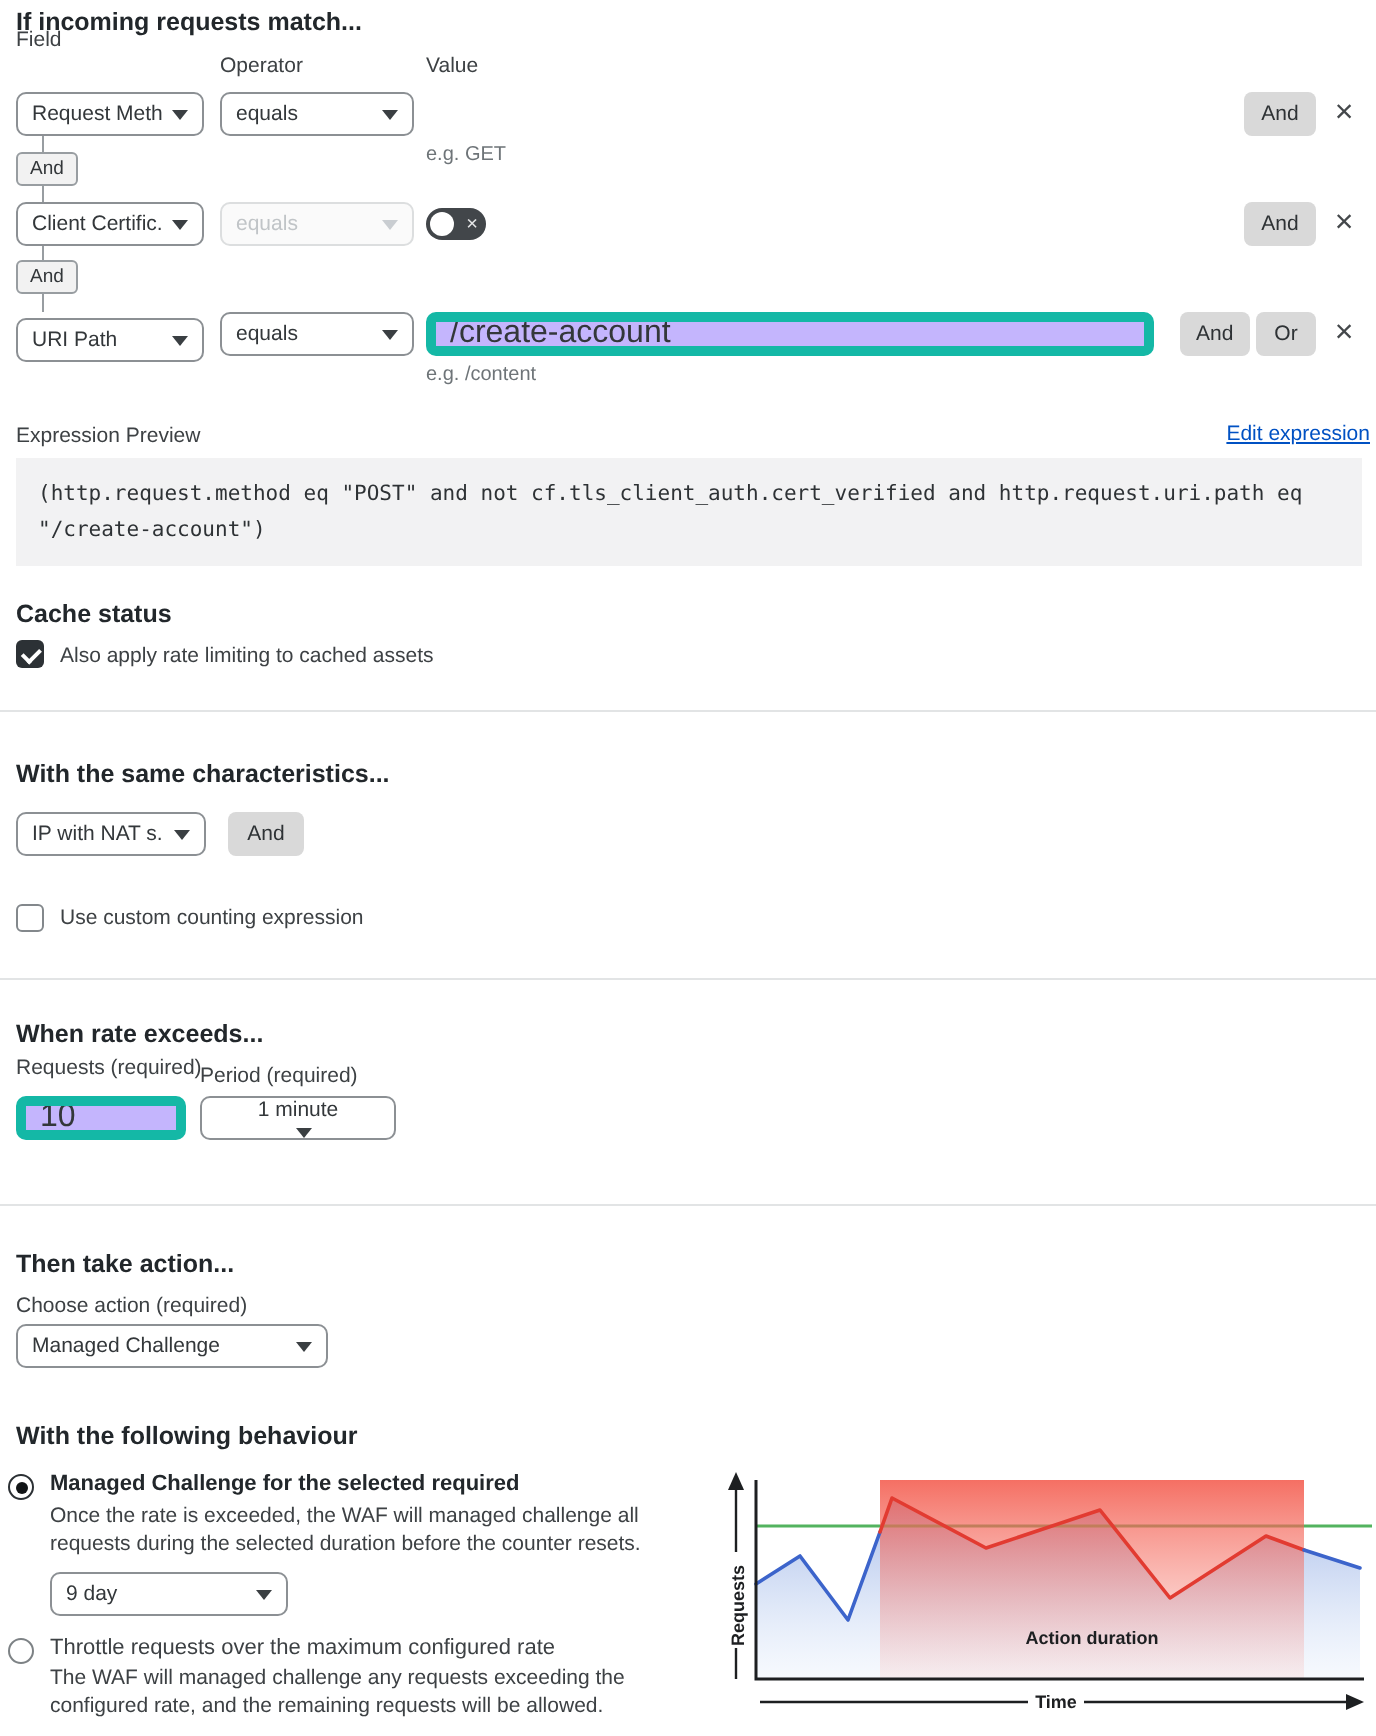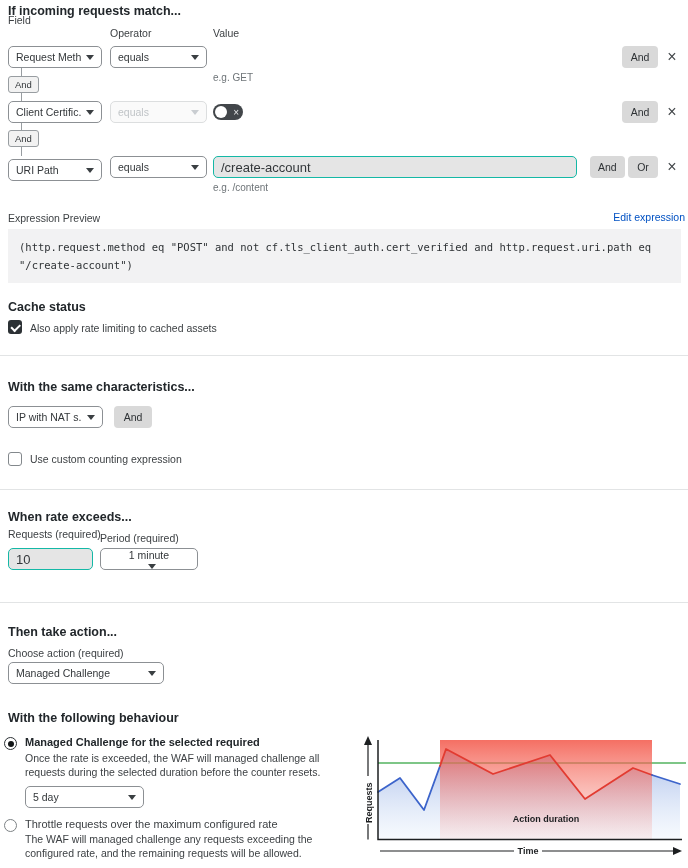--- a/index.html
+++ b/index.html
@@ -10,22 +10,22 @@
   .lbl{position:absolute;font-size:10.5px;color:#3d4144;white-space:nowrap;}
   .hint{position:absolute;font-size:10px;color:#6e7478;white-space:nowrap;}
   .sel{position:absolute;height:22px;border:1px solid #8c9094;border-radius:5px;background:#fff;
        display:flex;align-items:center;padding:0 7px;font-size:10.5px;color:#33373a;
        box-sizing:border-box;cursor:pointer;}
   .sel .tx{flex:1;white-space:nowrap;overflow:hidden;}
   .chev{width:0;height:0;border-left:4px solid transparent;border-right:4px solid transparent;
         border-top:5px solid #3a3f42;margin-left:5px;flex:none;}
   .sel.disabled{background:#fafafa;border-color:#dcdedf;color:#c0c4c7;}
   .sel.disabled .chev{border-top-color:#c9cdd1;}
-  .inp{position:absolute;height:22px;border:1px solid #14b8a6;border-radius:5px;background:#e5e5e5;
-       font-size:13px;color:#33373a;padding:0 7px;box-sizing:border-box;font-family:inherit;outline:none;}
+  .inp{position:absolute;height:22px;border:5px solid #14b8a6;border-radius:5px;background:#c4b5fd;
+       font-size:16px;color:#33373a;padding:0 7px;box-sizing:border-box;font-family:inherit;outline:none;}
   .btn{position:absolute;height:22px;background:#d9d9d9;border:none;border-radius:4px;
        font-size:10.5px;color:#2e3235;display:flex;align-items:center;justify-content:center;
        padding:0 8px;box-sizing:border-box;cursor:pointer;font-family:inherit;white-space:nowrap;}
   .chip{position:absolute;height:17px;border:1px solid #989da1;background:#f2f2f2;border-radius:3px;
         font-size:9.5px;color:#33373a;display:flex;align-items:center;padding:0 6px;
         box-sizing:border-box;cursor:pointer;}
   .vline{position:absolute;width:1px;background:#989da1;}
   .xbtn{position:absolute;width:22px;height:22px;display:flex;align-items:center;justify-content:center;
         cursor:pointer;background:none;border:none;padding:0;}
   .xbtn span{font-size:16px;color:#44484b;line-height:1;}
@@ -38,21 +38,21 @@
   .radio{position:absolute;width:13px;height:13px;border-radius:50%;box-sizing:border-box;cursor:pointer;background:#fff;}
   .radio.on{border:1px solid #2b3034;}
   .radio.on::after{content:"";position:absolute;left:2.5px;top:2.5px;width:6px;height:6px;border-radius:50%;background:#121517;}
   .radio.off{border:1px solid #7d8285;}
   .toggle{position:absolute;width:30px;height:16px;border-radius:9px;background:#42464a;cursor:pointer;}
   .toggle .knob{position:absolute;left:2px;top:2px;width:12px;height:12px;border-radius:50%;background:#fff;}
   .toggle .tmark{position:absolute;right:4px;top:0;height:16px;display:flex;align-items:center;
         font-size:10px;color:#e6e7e8;}
   .code{position:absolute;background:#f2f2f3;font-family:"DejaVu Sans Mono","Liberation Mono",monospace;
         font-size:10.5px;color:#2e3235;line-height:18px;padding:9px 11px;box-sizing:border-box;}
-  .link{position:absolute;font-size:10.5px;color:#0051c3;cursor:pointer;white-space:nowrap;margin-left:40px;}
+  .link{position:absolute;font-size:10.5px;color:#0051c3;text-decoration:underline;cursor:pointer;white-space:nowrap;margin-left:40px;}
   .opt-title{position:absolute;font-size:11px;font-weight:bold;color:#22272b;white-space:nowrap;}
   .opt-desc{position:absolute;font-size:10.5px;color:#3d4144;line-height:14px;}
   svg text{font-family:"Liberation Sans",sans-serif;}
 </style>
 </head>
 <body>
 
 <div class="page">
 
   <div class="h" style="left:8px;top:4px;">If incoming requests match...</div>
@@ -153,21 +153,21 @@
     <span class="tx">Managed Challenge</span>
     <span class="chev"></span>
   </div>
 
   <div class="h" style="left:8px;top:711px;">With the following behaviour</div>
 
   <div class="radio on" style="left:4px;top:737px;"></div>
   <div class="opt-title" style="left:25px;top:736px;">Managed Challenge for the selected required</div>
   <div class="opt-desc" style="left:25px;top:751px;width:330px;">Once the rate is exceeded, the WAF will managed challenge all requests during the selected duration before the counter resets.</div>
   <div class="sel" style="left:25px;top:786px;width:119px;">
-    <span class="tx">5 day</span>
+    <span class="tx">9 day</span>
     <span class="chev"></span>
   </div>
 
   <div class="radio off" style="left:4px;top:819px;"></div>
   <div class="opt-title" style="left:25px;top:818px;font-weight:normal;color:#3d4144;">Throttle requests over the maximum configured rate</div>
   <div class="opt-desc" style="left:25px;top:832px;width:338px;">The WAF will managed challenge any requests exceeding the configured rate, and the remaining requests will be allowed.</div>
 
   <svg class="abs" style="left:356px;top:736px;" width="332" height="124" viewBox="0 0 332 124">
       <defs>
         <linearGradient id="gBlue" x1="0" y1="0" x2="0" y2="1">

